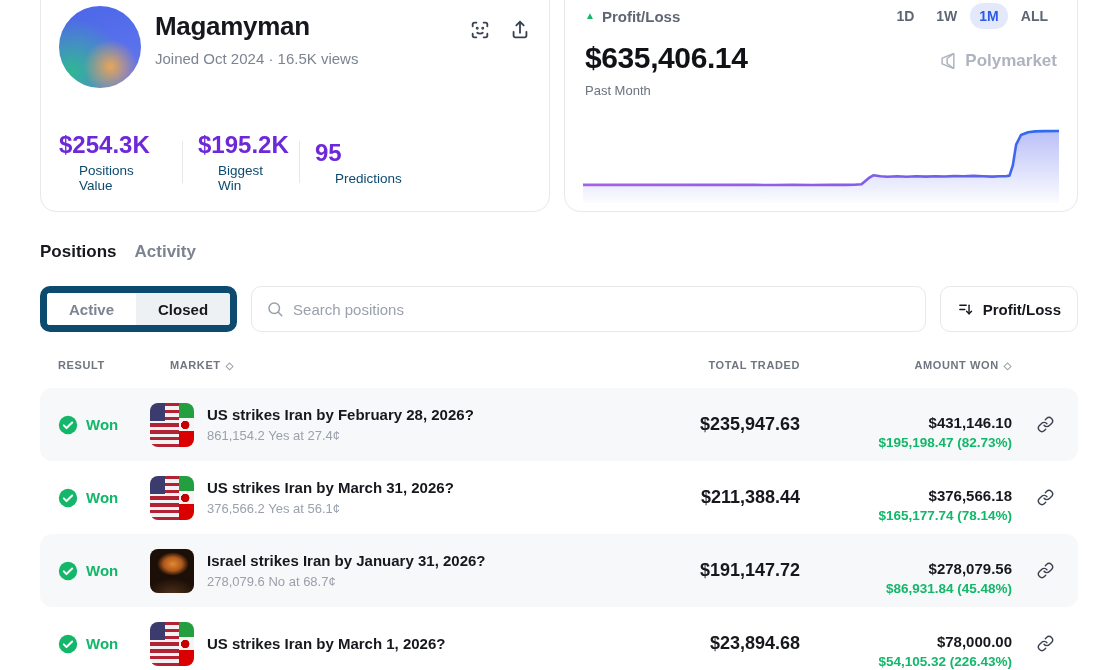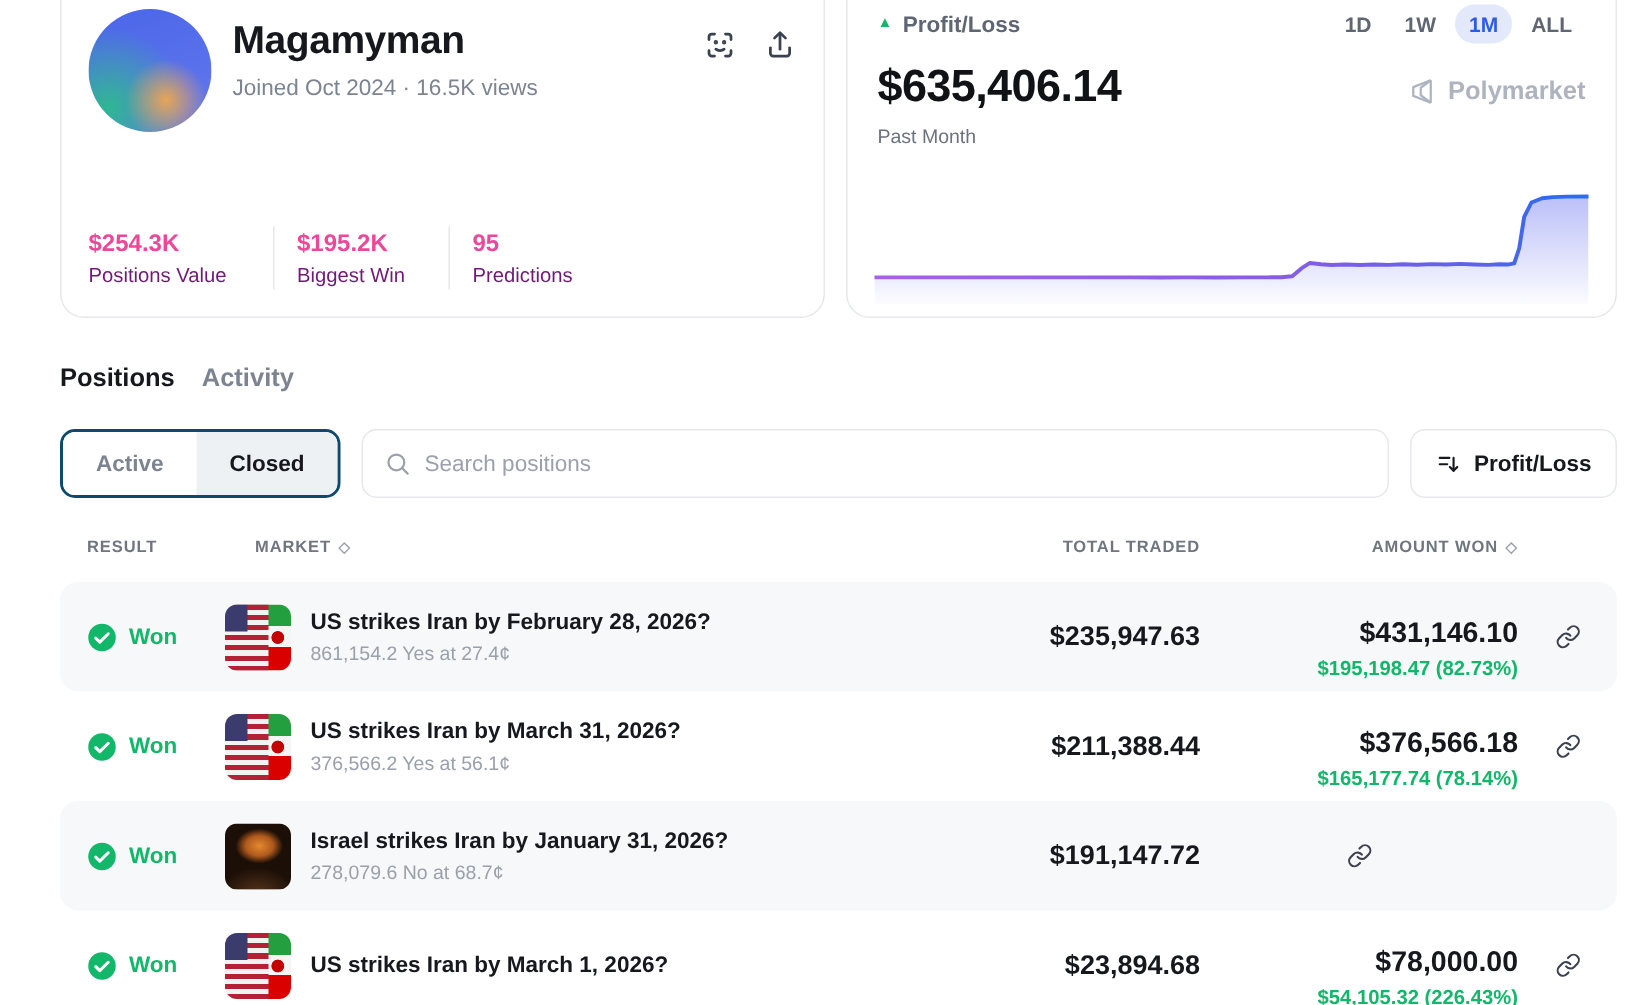--- a/index.html
+++ b/index.html
@@ -22,22 +22,22 @@
   }
   .names { margin-left:14px; padding-top:8px; }
   .profile-name { font-size:26px; font-weight:800; letter-spacing:-0.3px; color:#16181d; }
   .profile-meta { margin-top:8px; font-size:15px; color:#7c8491; font-weight:500; }
   .profile-actions { margin-left:auto; display:flex; gap:18px; margin-top:16px; color:#3a4150; }
   .icon-btn { width:22px; height:22px; cursor:pointer; }
   .icon-btn svg { width:100%; height:100%; stroke:#3a4150; }
 
   .profile-stats { position:absolute; left:18px; right:18px; bottom:18px; display:flex; align-items:center; }
   .stat { display:flex; flex-direction:column; }
-  .stat-value { font-size:16px; font-weight:800; color:#ec4899; }
-  .stat-label { margin-top:4px; font-size:13.5px; color:#701a75; font-weight:500; }
+  .stat-value { font-size:24px; font-weight:800; color:#6d28d9; }
+  .stat-label { margin-top:4px; font-size:13.5px; color:#0c4a6e; font-weight:500;margin-left:20px; }
   .stat-divider { width:1px; height:42px; background:#e6e8ec; margin:0 15px; }
   .stat:nth-child(1){ width:108px; }
   .stat:nth-child(3){ width:86px; }
 
   
   .pnl-head { display:flex; align-items:center; }
   .pnl-label-wrap { display:flex; align-items:center; gap:7px; }
   .tri-up { color:#12b76a; font-size:10px; line-height:1; }
   .pnl-label { font-size:15px; font-weight:600; color:#5f6673; }
   .ranges { margin-left:auto; display:flex; align-items:center; gap:4px; }
@@ -51,21 +51,21 @@
   .pnl-chart svg { width:100%; height:100%; display:block; }
 
   
   .tabs { position:absolute; top:242px; left:40px; display:flex; gap:18px; align-items:baseline; }
   .tab { font-size:17px; font-weight:800; cursor:pointer; }
   .tab.selected { color:#16181d; }
   .tab.unselected { color:#7c8491; font-weight:700; }
 
   
   .filterbar { position:absolute; top:286px; left:40px; width:1038px; height:46px; display:flex; gap:14px; }
-  .toggle { display:flex; border:2px solid #0c4a6e; border-radius:10px; overflow:hidden; background:#fff; }
+  .toggle { display:flex; border:7px solid #0c4a6e; border-radius:10px; overflow:hidden; background:#fff; }
   .toggle-seg { padding:0 22px; display:flex; align-items:center; font-size:15px; cursor:pointer; }
   .toggle-seg.off { color:#7c8491; font-weight:700; background:#fff; }
   .toggle-seg.on { color:#16181d; font-weight:800; background:#eef1f4; }
   .search { flex:1; border:1px solid #e6e8ec; border-radius:10px; display:flex; align-items:center; gap:9px; padding:0 14px; background:#fff; }
   .search svg { width:18px; height:18px; stroke:#9aa1ac; flex:0 0 18px; }
   .search input { border:none; outline:none; flex:1; font-size:15px; font-weight:500; color:#16181d; font-family:"Liberation Sans", sans-serif; background:transparent; }
   .search input::placeholder { color:#9aa1ac; }
   .sortbtn { border:1px solid #e6e8ec; border-radius:10px; background:#fff; display:flex; align-items:center; gap:9px; padding:0 16px; cursor:pointer; }
   .sortbtn svg { width:17px; height:17px; stroke:#16181d; }
   .sortbtn-label { font-size:15px; font-weight:800; color:#16181d; white-space:nowrap; }
@@ -98,21 +98,21 @@
     background-color:#1c0f07;
     background-image:
       radial-gradient(ellipse 46% 34% at 52% 34%, #e2892f 0%, #b05a1d 45%, rgba(60,30,10,0) 78%),
       radial-gradient(ellipse 80% 55% at 50% 105%, #54331b 0%, rgba(36,19,9,0) 70%);
   }
   .market-texts { min-width:0; }
   .market-title { font-size:15px; font-weight:700; color:#16181d; white-space:nowrap; overflow:hidden; text-overflow:ellipsis; }
   .market-sub { margin-top:5px; font-size:13px; font-weight:500; color:#9aa1ac; }
   .total-cell { text-align:right; font-size:18px; font-weight:700; color:#16181d; }
   .won-cell { text-align:right; }
-  .won-main { font-size:19px; font-weight:800; color:#16181d;margin-top:15px; }
+  .won-main { font-size:15px; font-weight:800; color:#16181d;margin-top:15px; }
   .won-sub { margin-top:4px; font-size:13.5px; font-weight:700; color:#12b76a; }
   .link-cell { display:flex; justify-content:center; }
   .link-cell svg { width:17px; height:17px; stroke:#3a4150; cursor:pointer; }
 </style>
 </head>
 <body>
 
 <div class="page">
 
   <div class="cards">
@@ -320,20 +320,24 @@
         <span class="result-text">Won</span>
       </div>
       <div class="market-cell">
         <div class="market-icon" data-icon="explosion"></div>
         <div class="market-texts">
           <div class="market-title">Israel strikes Iran by January 31, 2026?</div>
           <div class="market-sub">278,079.6 No at 68.7¢</div>
         </div>
       </div>
       <div class="total-cell">$191,147.72</div>
+      <div class="won-cell">
+        <div class="won-main">$278,079.56</div>
+        <div class="won-sub">$86,931.84 (45.48%)</div>
+      </div>
       <div class="link-cell">
         <svg viewBox="0 0 24 24" fill="none" stroke-width="2" stroke-linecap="round" stroke-linejoin="round">
           <path d="M10 13a5 5 0 0 0 7.54.54l3-3a5 5 0 0 0-7.07-7.07l-1.72 1.71"></path>
           <path d="M14 11a5 5 0 0 0-7.54-.54l-3 3a5 5 0 0 0 7.07 7.07l1.71-1.71"></path>
         </svg>
       </div>
     </div>
 
     <div class="trow">
       <div class="result-cell">

